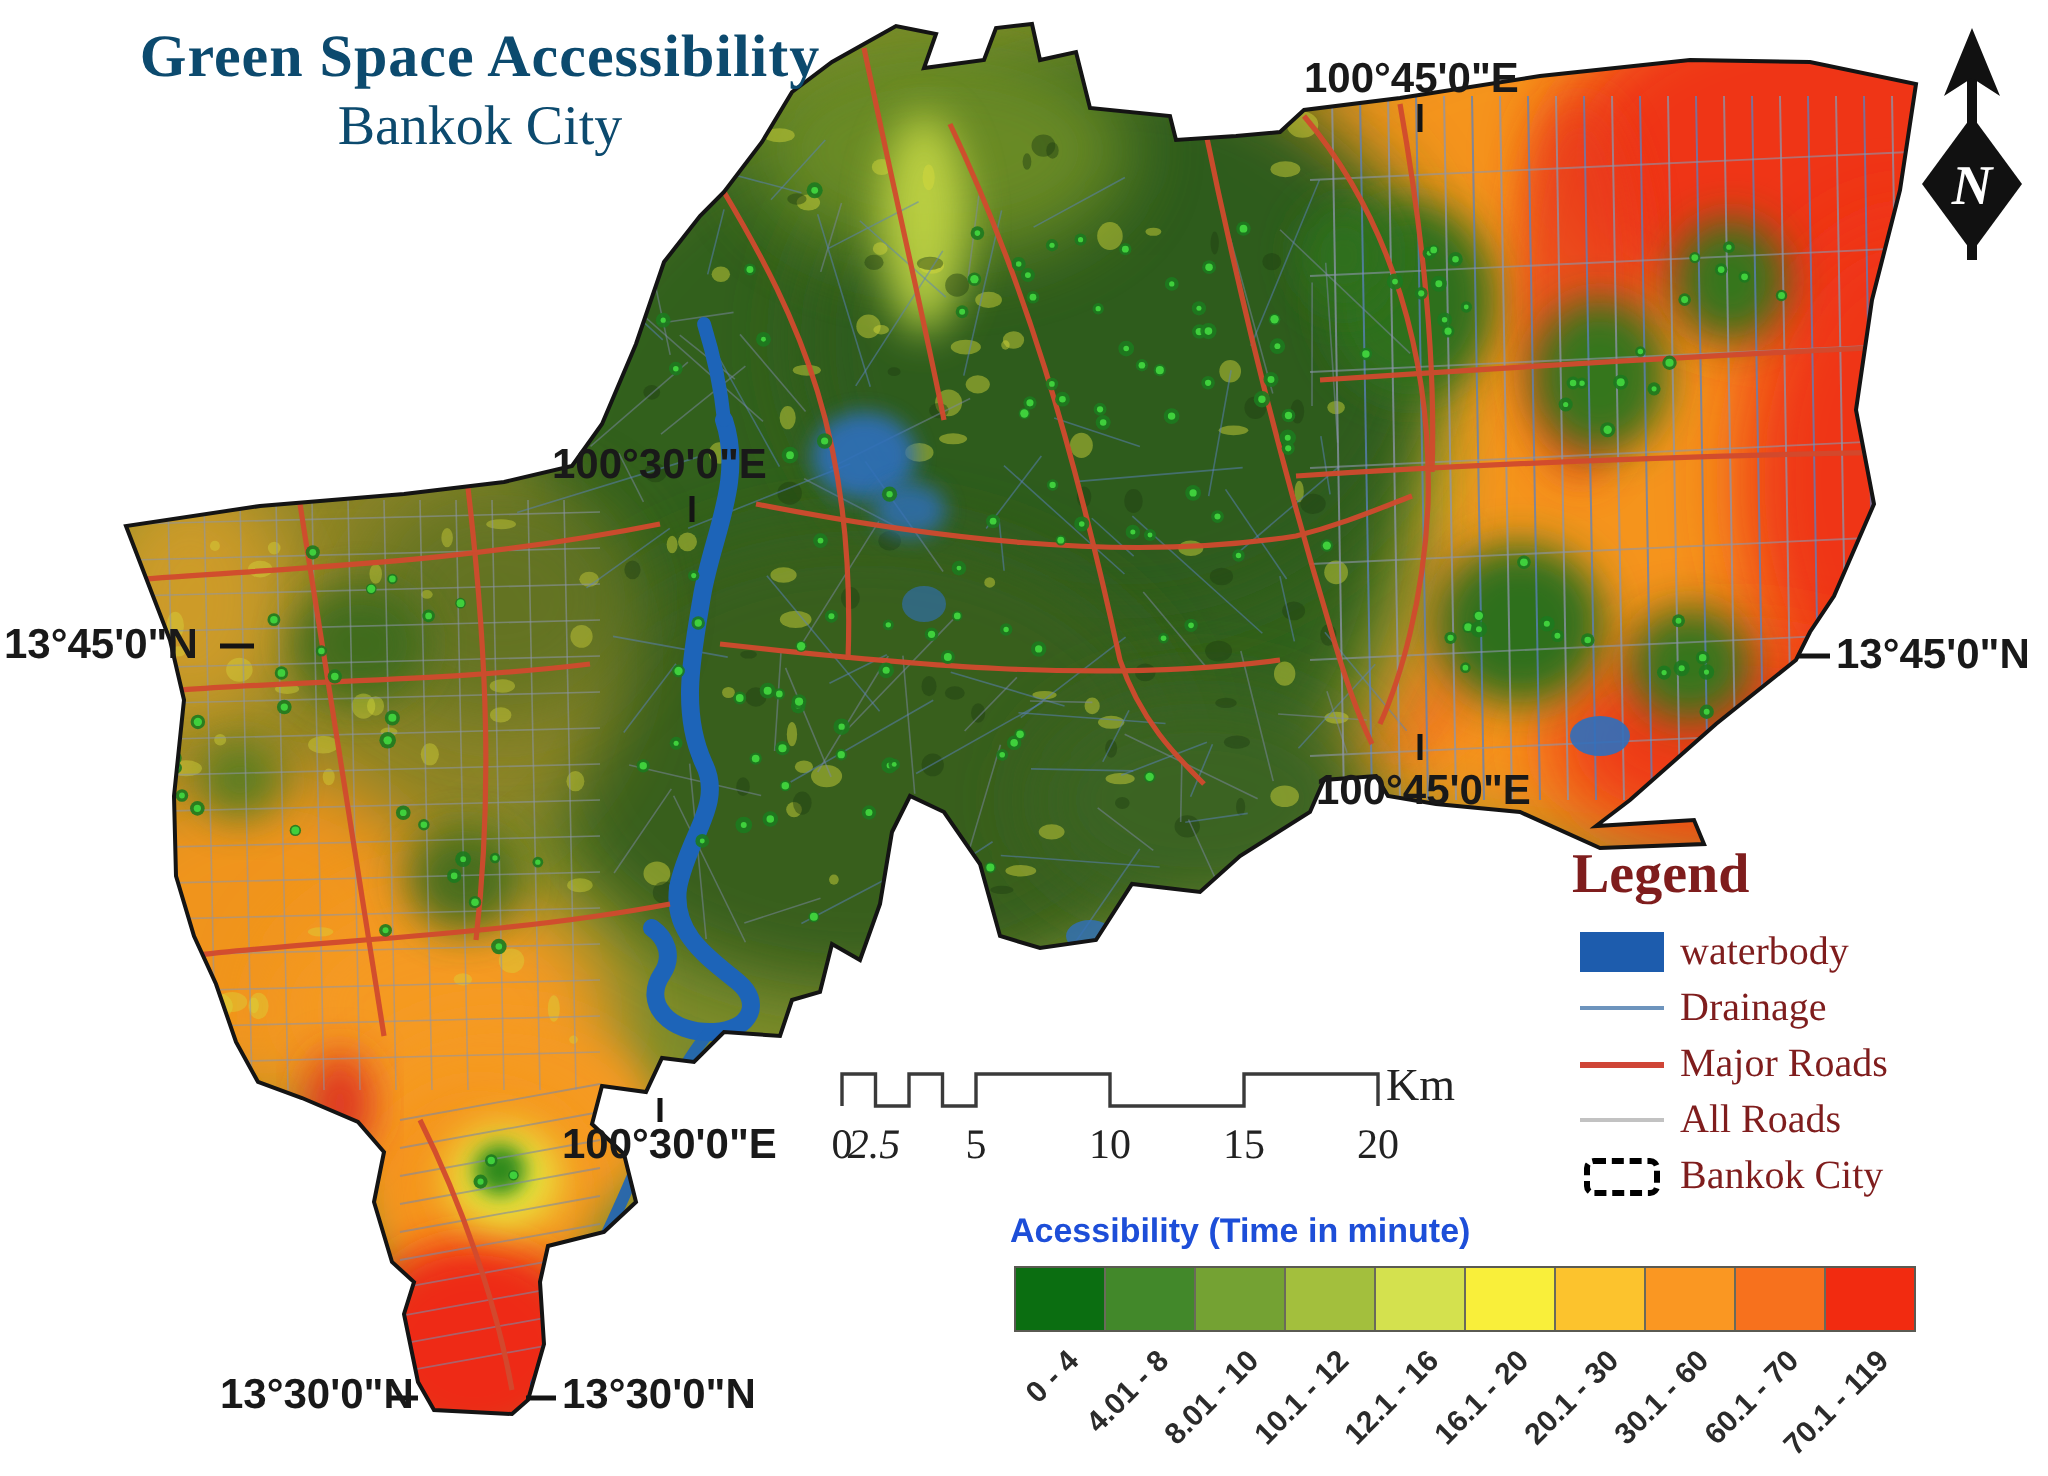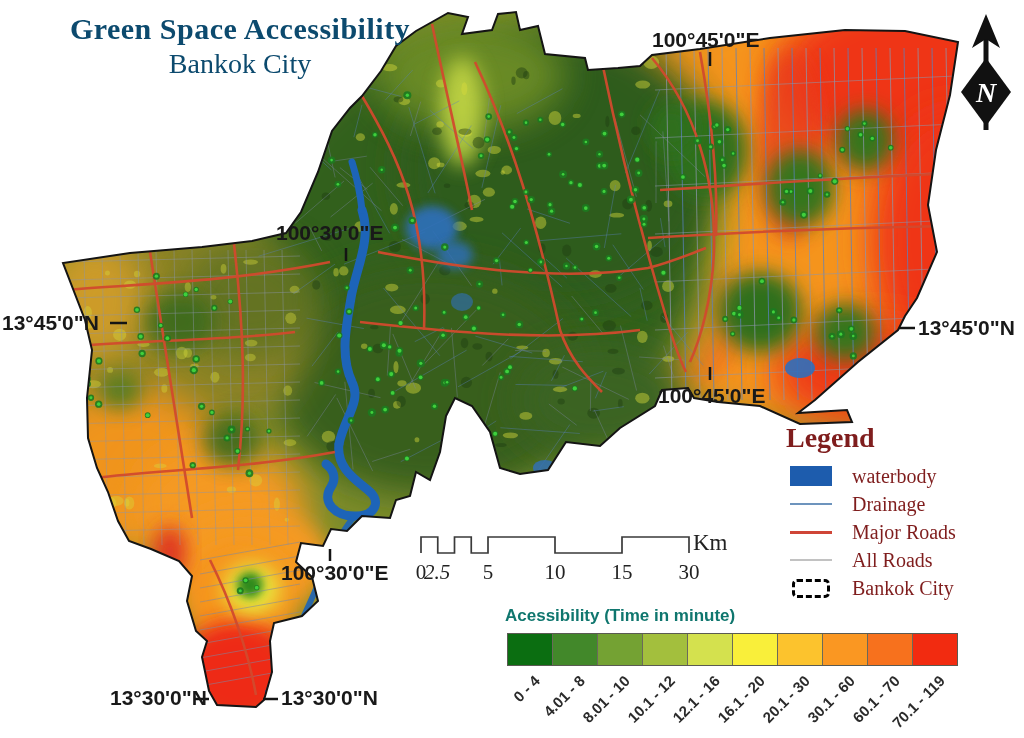--- a/index.html
+++ b/index.html
@@ -9,35 +9,35 @@
   .abs{position:absolute;}
   .title-block{left:38px;top:12px;width:404px;text-align:center;color:#0c4a6e;}
   .t1{font:bold 30px "Liberation Serif",serif;letter-spacing:.5px;}
   .t2{font:28px "Liberation Serif",serif;margin-top:2px;}
   .coord{position:absolute;font:bold 21px "Liberation Sans",sans-serif;color:#191919;white-space:nowrap;}
   
   .legend{left:786px;top:422px;width:236px;color:#7f1d1d;}
   .legend-title{font:bold 28px "Liberation Serif",serif;margin-bottom:8px;}
   .lrow{display:flex;align-items:center;height:28px;}
   .lswatch{width:50px;display:flex;justify-content:center;align-items:center;flex:0 0 50px;}
-  .llabel{font:20px "Liberation Serif",serif;margin-left:16px;white-space:nowrap;}
+  .llabel{font:20px "Liberation Serif",serif;margin-left:4px;white-space:nowrap;}
   .sw-fill{width:42px;height:20px;}
   .sw-line2{width:42px;height:2px;}
   .sw-line3{width:42px;height:3px;}
   .sw-line1{width:42px;height:2px;}
   .sw-dot{width:9px;height:9px;}
   .sw-dash{width:32px;height:13px;border:3px dashed #000;border-radius:5px;background:#fff;}
   
   .scalebar{left:405px;top:532px;width:330px;height:64px;}
   .scale-num{position:absolute;top:28px;transform:translateX(-50%);
              font:21px "Liberation Serif",serif;color:#222;}
   .scale-unit{position:absolute;left:288px;top:-2px;font:23px "Liberation Serif",serif;color:#222;}
   
   .ramp{left:503px;top:606px;width:470px;height:132px;}
-  .ramp-title{font:bold 17px "Liberation Sans",sans-serif;color:#0f766e;margin:0 0 7px 2px;}
+  .ramp-title{font:bold 17px "Liberation Sans",sans-serif;color:#1d4ed8;margin:0 0 7px 2px;}
   .ramp-cells{position:absolute;left:4px;top:27px;display:flex;border:1px solid #5a5a52;}
   .ramp-cell{width:44px;height:31px;border-right:1px solid #6a6a5a;}
   .ramp-cell:last-child{border-right:none;}
   .ramp-label{position:absolute;top:66px;font:bold 15px "Liberation Sans",sans-serif;color:#2b2b2b;
               white-space:nowrap;transform-origin:left top;
               transform:rotate(-45deg) translateX(-100%);}
 </style>
 </head>
 <body>
 
@@ -838,21 +838,21 @@
     <svg width="330" height="26" style="position:absolute;left:0;top:0">
       <path d="M16,21 L16,5 L32.75,5 L32.75,21 L49.5,21 L49.5,5 L66.25,5 L66.25,21 L83,21 L83,5 L150,5 L150,21 L217,21 L217,5 L284,5 L284,21" fill="none" stroke="#3a3a3a" stroke-width="1.7"></path>
     </svg>
     <span class="scale-unit">Km</span>
     <div id="scale-ticks">
         <span class="scale-num" style="left: 16px;">0</span>
         <span class="scale-num" style="left: 32px; font-style: italic;">2.5</span>
         <span class="scale-num" style="left: 83px;">5</span>
         <span class="scale-num" style="left: 150px;">10</span>
         <span class="scale-num" style="left: 217px;">15</span>
-        <span class="scale-num" style="left: 284px;">30</span>
+        <span class="scale-num" style="left: 284px;">20</span>
       </div>
   </div>
 
   <div class="abs ramp">
     <div class="ramp-title">Acessibility (Time in minute)</div>
     <div class="ramp-cells" id="ramp-cells">
         <div class="ramp-cell" style="background: rgb(11, 110, 17);"></div>
         <div class="ramp-cell" style="background: rgb(66, 136, 42);"></div>
         <div class="ramp-cell" style="background: rgb(116, 162, 51);"></div>
         <div class="ramp-cell" style="background: rgb(163, 191, 61);"></div>

